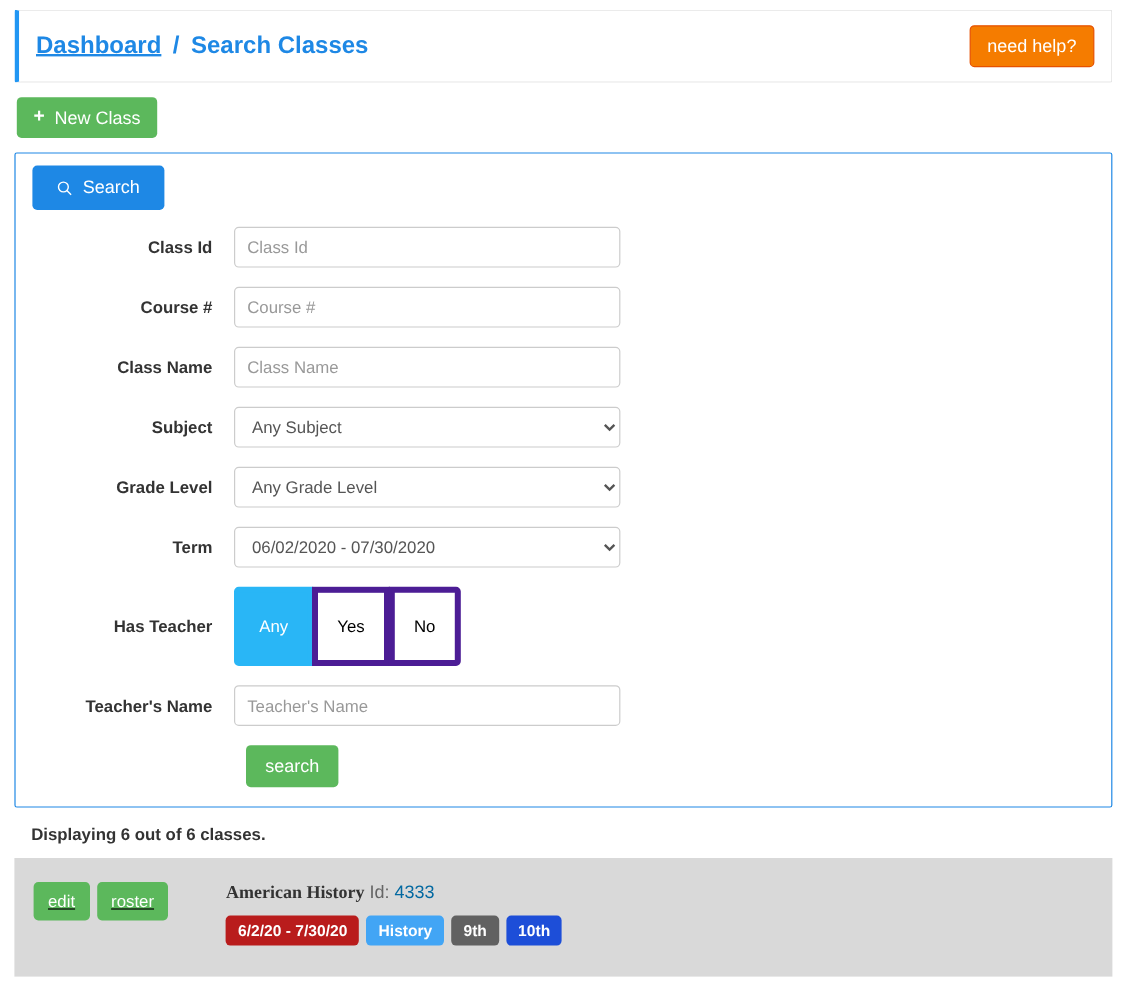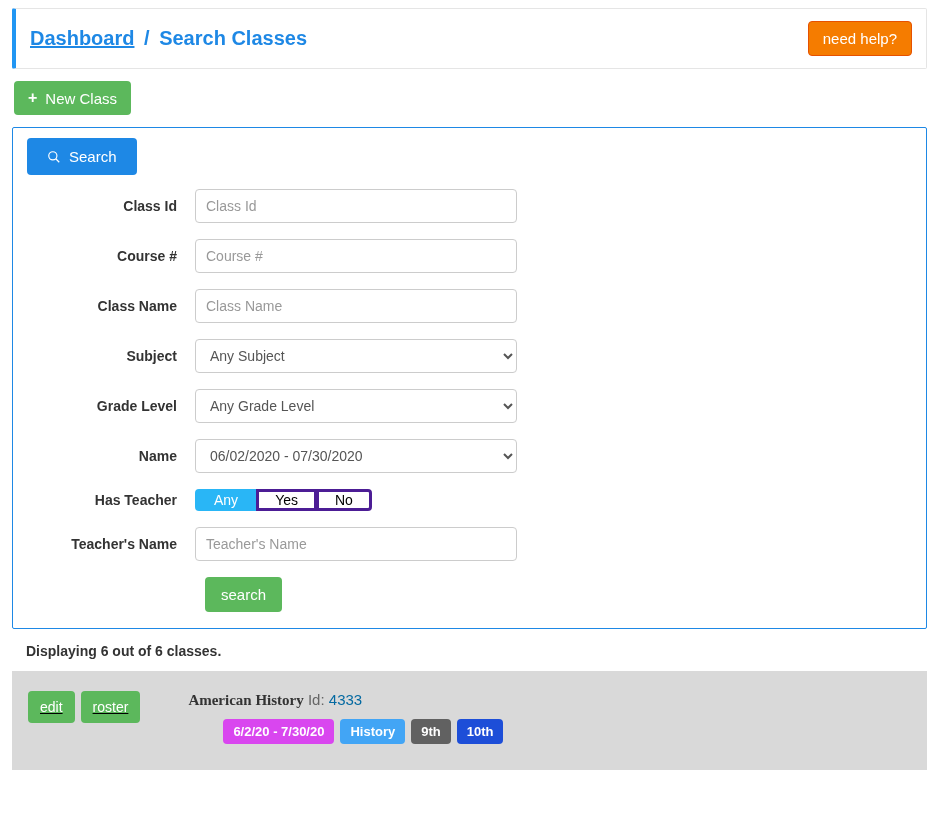--- a/index.html
+++ b/index.html
@@ -113,23 +113,23 @@
     .form-control::placeholder {
       color: #999;
     }
     select.form-control {
       cursor: pointer;
     }
     .btn-group {
       display: inline-flex;
     }
     .btn-group button {
-      border: 3px solid #4c1d95;
+      border: 5px solid #4c1d95;
       background: #fff;
-      padding: 0 16px;
+      padding: 20px 16px;
       font-size: 14px;
       cursor: pointer;
       margin-left: -1px;
     }
     .btn-group button:first-child {
       border-radius: 4px 0 0 4px;
       margin-left: 0;
     }
     .btn-group button:last-child {
       border-radius: 0 4px 4px 0;
@@ -205,21 +205,21 @@
       flex-wrap: wrap;
     }
     .badge {
       display: inline-block;
       padding: 5px 10px;
       border-radius: 4px;
       font-size: 13px;
       font-weight: 700;
       color: #fff;
     }
-    .badge.blue { background: #d946ef; margin-left: 35px; }
+    .badge.blue { background: #b91c1c; }
     .badge.lightblue { background: #42a5f5; }
     .badge.gray { background: #616161; }
     .badge.darkgray { background: #1d4ed8; }
   </style>
 </head>
 <body>
 
 
 
 <div class="breadcrumb-bar">
@@ -268,21 +268,21 @@
   </div>
 
   <div class="form-row">
     <div class="form-label">Grade Level</div>
     <select class="form-control">
       <option>Any Grade Level</option>
     </select>
   </div>
 
   <div class="form-row">
-    <div class="form-label">Name</div>
+    <div class="form-label">Term</div>
     <select class="form-control">
       <option>06/02/2020 - 07/30/2020</option>
     </select>
   </div>
 
   <div class="form-row">
     <div class="form-label">Has Teacher</div>
     <div class="btn-group">
       <button class="active">Any</button>
       <button>Yes</button>

